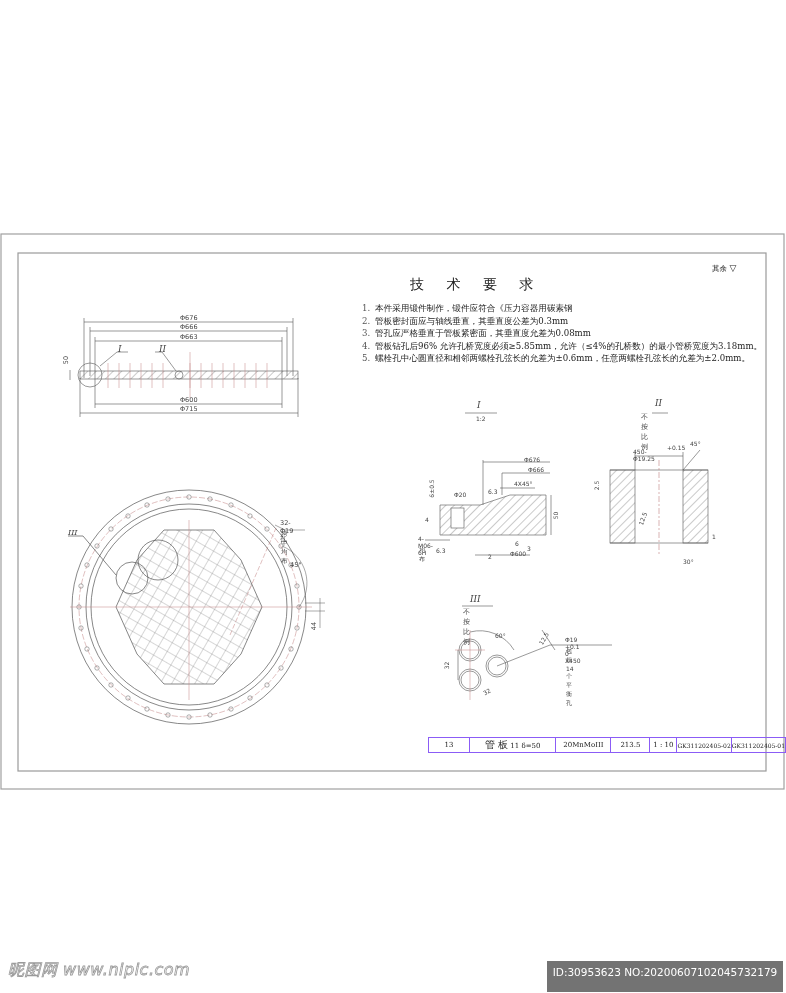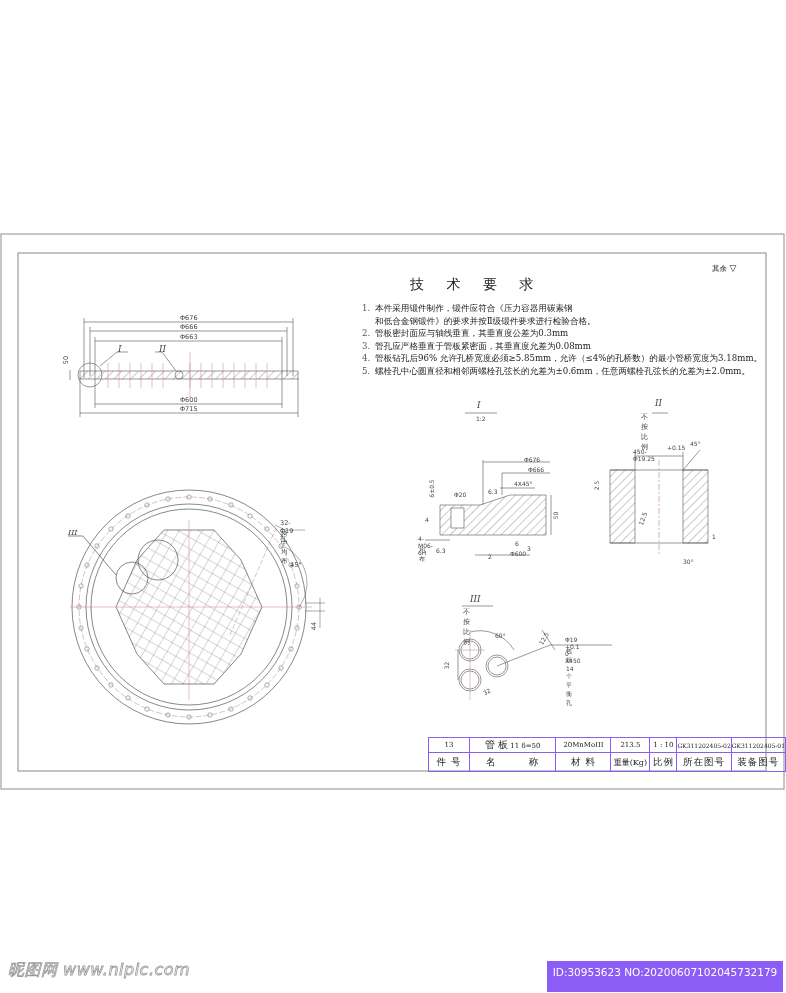--- a/index.html
+++ b/index.html
@@ -8,21 +8,21 @@
   .req-title { left: 410px; top: 276px; width: 170px; text-align: left; font-size: 14px; letter-spacing: 9px; font-family: "DejaVu Serif", serif; }
   .req-list { left: 362px; top: 302px; width: 400px; font-size: 8.6px; line-height: 12.6px; font-family: "DejaVu Serif", serif; }
   .req-item { display: flex; }
   .req-num { width: 13px; color: #555; flex: none; }
   .req-text { white-space: nowrap; }
   .rough-note { left: 712px; top: 263px; font-size: 7.5px; font-family: "DejaVu Serif", serif; }
   .title-table { position: absolute; left: 428px; top: 737px; border-collapse: collapse; font-family: "DejaVu Serif", serif; }
   .title-table td { border: 1px solid #8b5cf6; padding: 0; text-align: center; font-size: 7px; height: 14px; white-space: nowrap; }
   .title-table tr.hdr td { font-size: 9.5px; height: 18px; letter-spacing: 1px; }
   .watermark-left { left: 8px; top: 960px; font-size: 16px; font-family: "DejaVu Sans", sans-serif; color: #fff; -webkit-text-stroke: 0.8px #9a9a9a; letter-spacing: 0.5px; font-style: italic; }
-  .watermark-right { left: 547px; top: 961px; width: 236px; height: 31px; background: #8b5cf6; color: #fff; font-size: 10.5px; line-height: 22px; text-align: center; font-family: "DejaVu Sans", sans-serif; }
+  .watermark-right { left: 547px; top: 961px; width: 236px; height: 31px; background: #737373; color: #fff; font-size: 10.5px; line-height: 22px; text-align: center; font-family: "DejaVu Sans", sans-serif; }
 </style>
 </head>
 <body>
 
 <svg class="abs" style="left:0;top:0" width="786" height="993" viewBox="0 0 786 993">
   <defs>
     <pattern id="hatch" patternUnits="userSpaceOnUse" width="6" height="6" patternTransform="rotate(45)">
       <line x1="0" y1="0" x2="0" y2="6" stroke="#666" stroke-width="0.7"></line>
     </pattern>
     <pattern id="diamond" patternUnits="userSpaceOnUse" width="10" height="10" patternTransform="rotate(30)">
@@ -180,24 +180,20 @@
   </g>
 </svg>
 
 <div class="abs req-title">技 术 要 求</div>
 <div class="abs req-list">
   <div class="req-item">
       <span class="req-num">1.</span>
       <span class="req-text">本件采用锻件制作，锻件应符合《压力容器用碳素钢</span>
     </div>
   <div class="req-item">
-      <span class="req-num"></span>
-      <span class="req-text">和低合金钢锻件》的要求并按Ⅱ级锻件要求进行检验合格。</span>
-    </div>
-  <div class="req-item">
       <span class="req-num">2.</span>
       <span class="req-text">管板密封面应与轴线垂直，其垂直度公差为0.3mm</span>
     </div>
   <div class="req-item">
       <span class="req-num">3.</span>
       <span class="req-text">管孔应严格垂直于管板紧密面，其垂直度允差为0.08mm</span>
     </div>
   <div class="req-item">
       <span class="req-num">4.</span>
       <span class="req-text">管板钻孔后96% 允许孔桥宽度必须≥5.85mm，允许（≤4%的孔桥数）的最小管桥宽度为3.18mm。</span>
@@ -278,27 +274,17 @@
   <tbody>
       <tr>
     <td style="width:40px">13</td>
     <td colspan="2" style="width:96px"><span style="font-size:10px">管 板</span>&nbsp;<span>11  δ=50</span></td>
     <td style="width:54px">20MnMoIII</td>
     <td style="width:38px">213.5</td>
     <td style="width:26px">1 : 10</td>
     <td style="width:46px;font-size:6px">GK311202405-02</td>
     <td style="width:46px;font-size:6px">GK311202405-01</td>
   </tr>
-  <tr class="hdr">
-    <td>件 号</td>
-    <td style="border-right:none">名</td>
-    <td style="border-left:none">称</td>
-    <td>材  料</td>
-    <td style="font-size:8px;letter-spacing:0">重量(Kg)</td>
-    <td>比例</td>
-    <td>所在图号</td>
-    <td>装备图号</td>
-  </tr>
 </tbody>
   </table>
 
 <div class="abs watermark-left">昵图网 www.nipic.com</div>
 <div class="abs watermark-right">ID:30953623 NO:20200607102045732179</div>
 
 </body></html>

